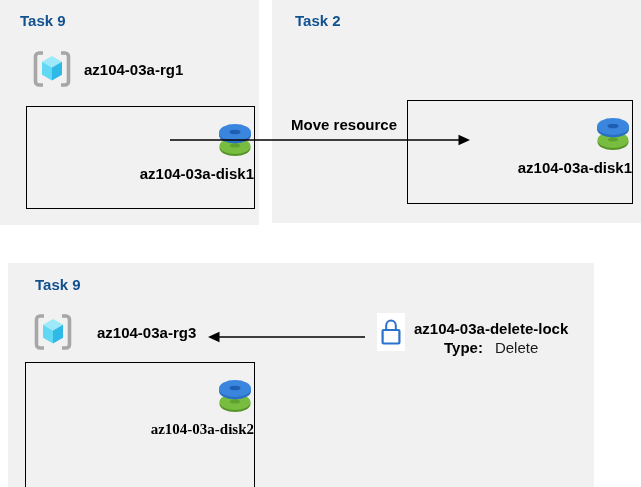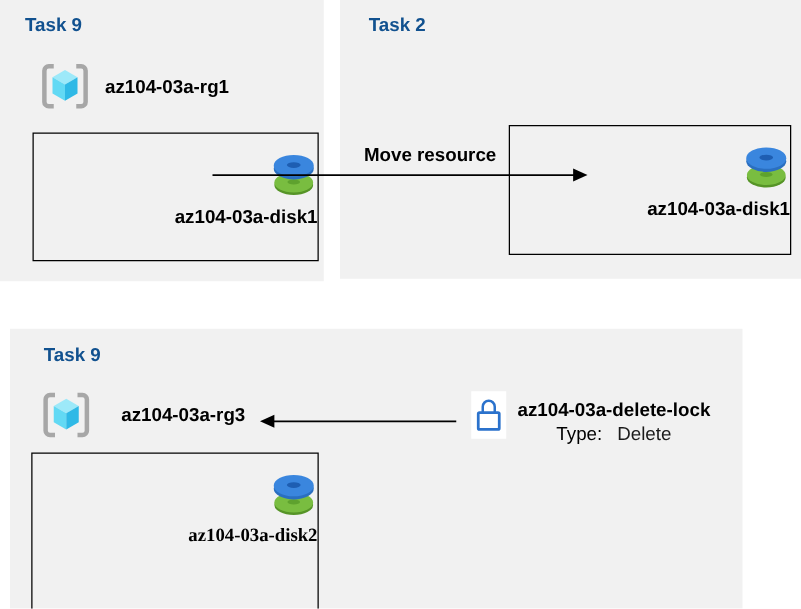--- a/index.html
+++ b/index.html
@@ -68,21 +68,21 @@
     display: flex;
     align-items: center;
     justify-content: center;
   }
   .lock-text { padding-top: 7px; text-align: center; }
   .lock-type {
     font-size: 15px;
     margin-top: 2px;
     white-space: nowrap;
   }
-  .lock-type .t-label { font-weight: normal; }
+  .lock-type .t-label { font-weight: bold; }
   .lock-type .t-value { font-weight: normal; margin-left: 12px; color: #1a1a1a; }
   .icon-svg { display: block; }
 </style>
 </head>
 <body>
 
 <div class="stage">
 
   <div class="panel" style="left:0; top:0; width:259px; height:225px;"></div>
   <div class="panel" style="left:272px; top:0; width:369px; height:223px;"></div>

